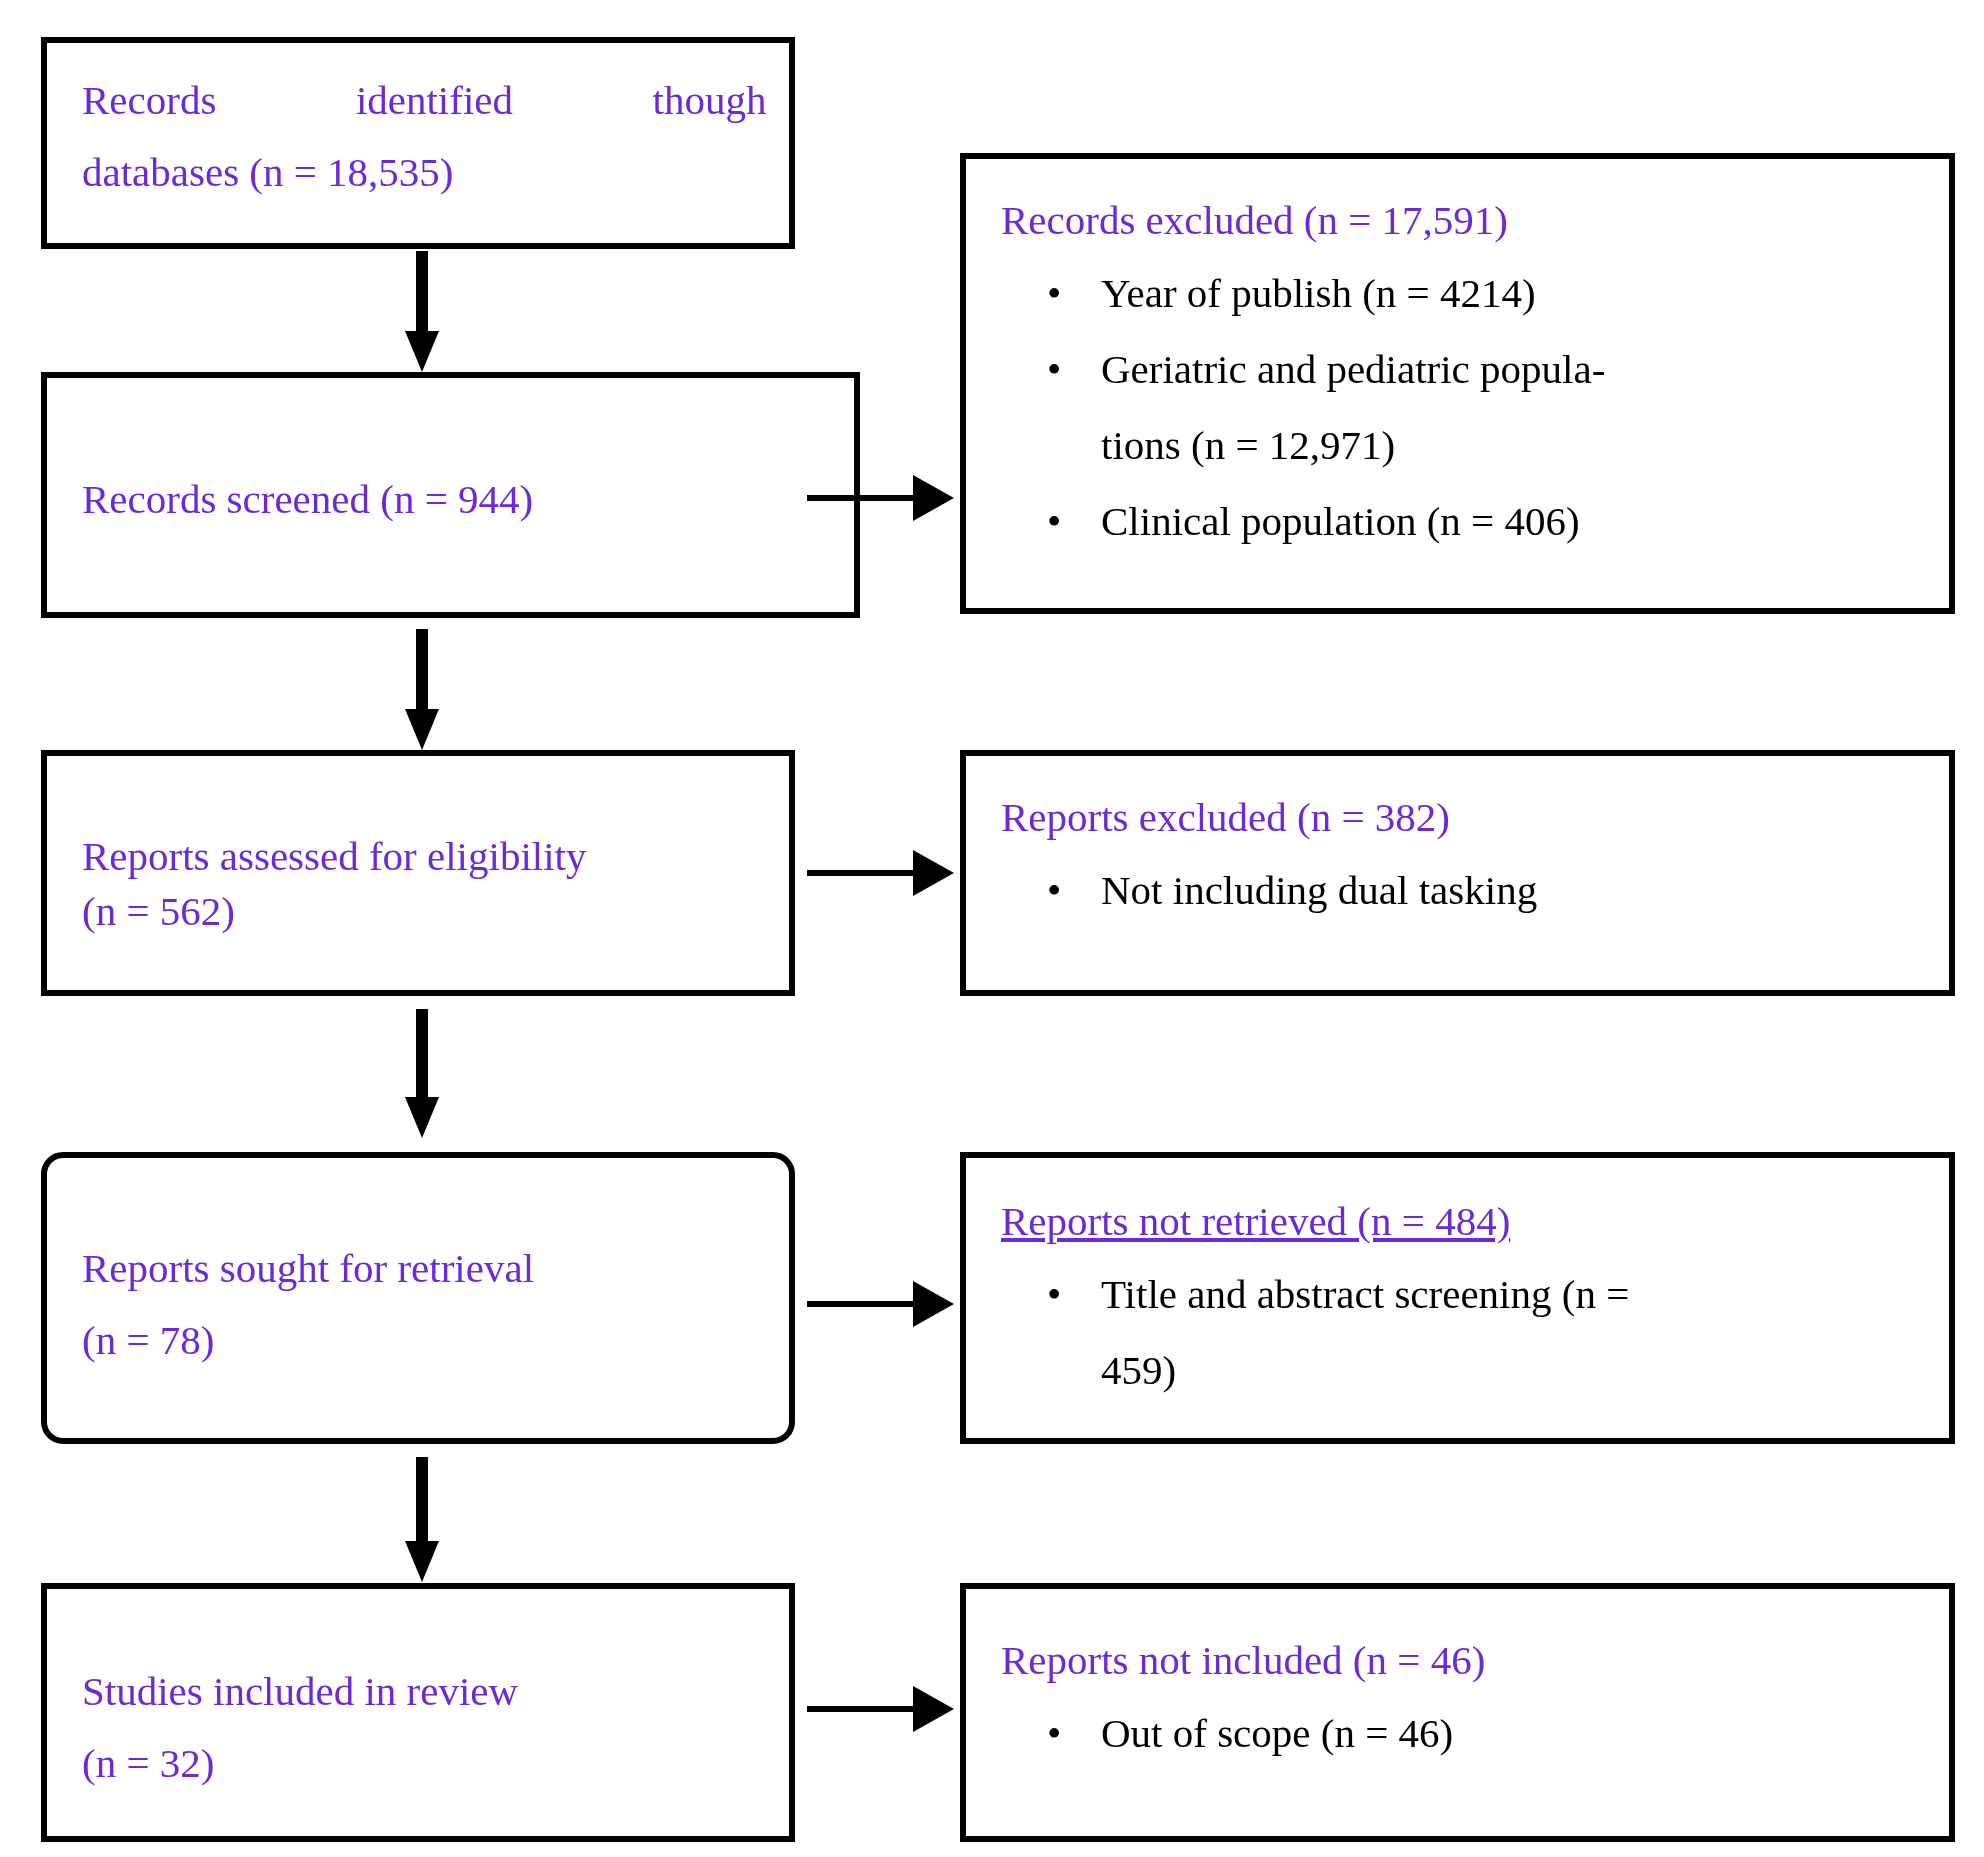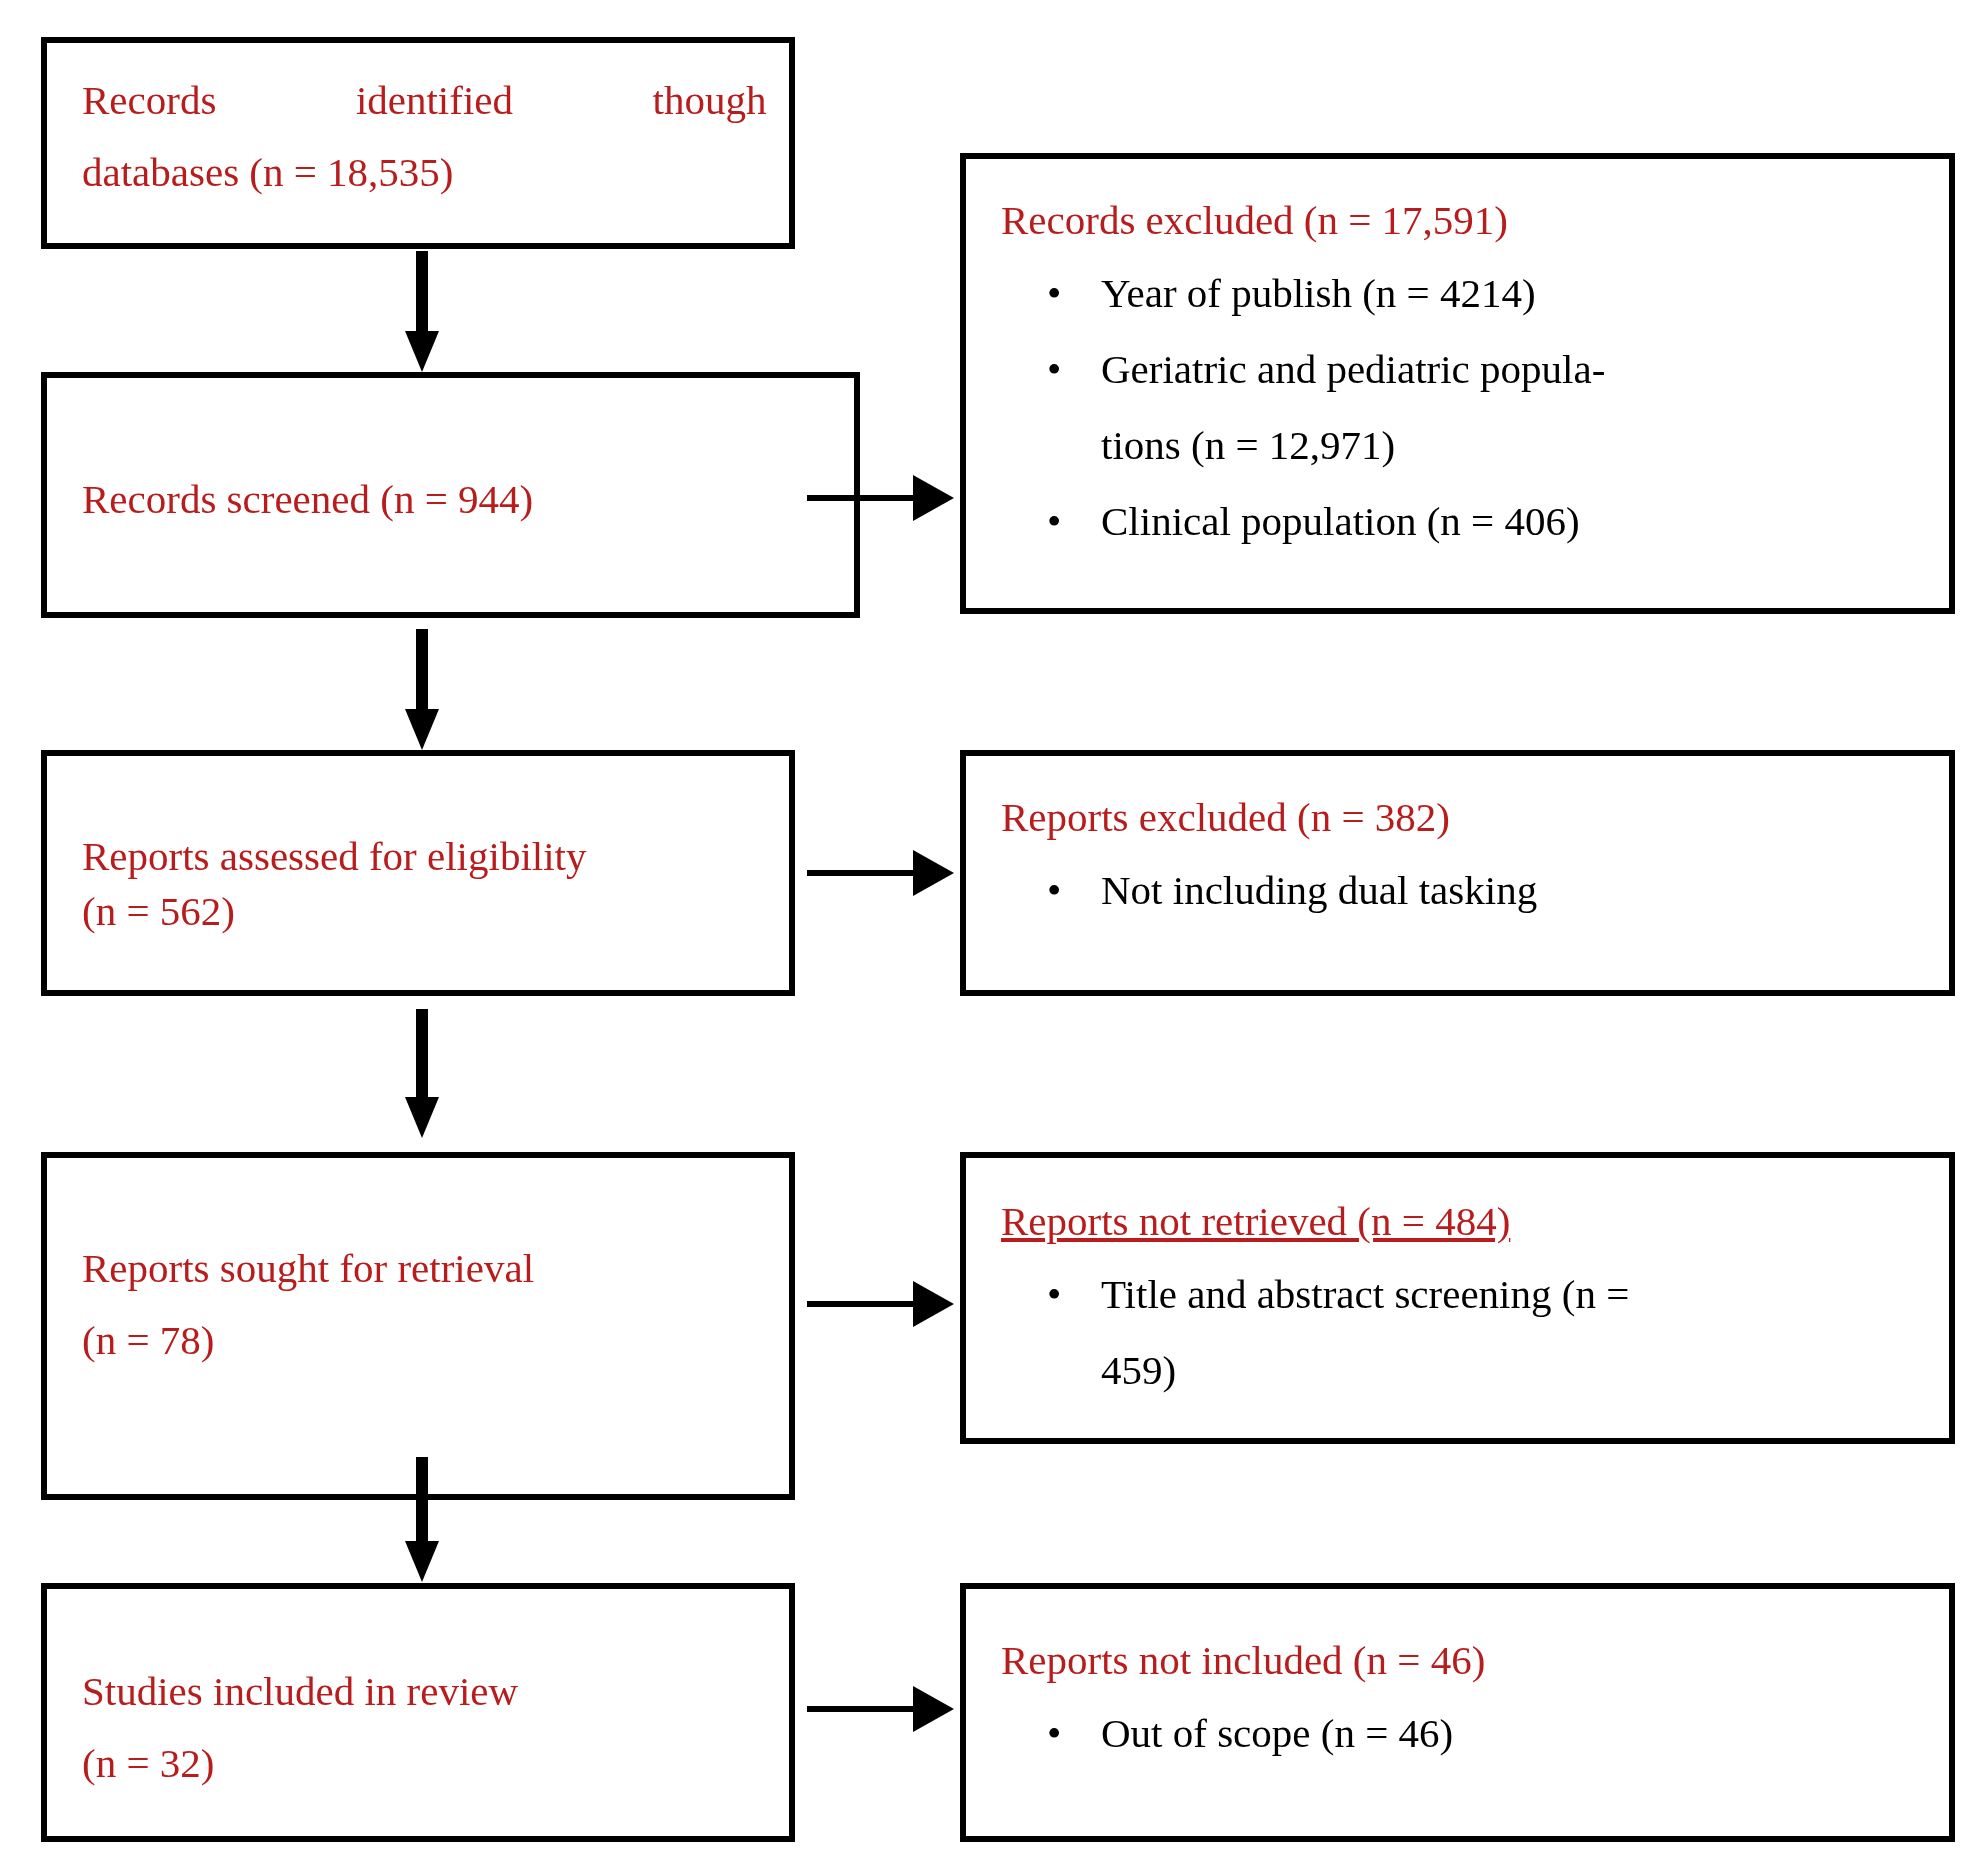--- a/index.html
+++ b/index.html
@@ -5,21 +5,21 @@
   html,body{margin:0;padding:0;background:#ffffff;}
   body{width:1985px;height:1857px;position:relative;overflow:hidden;
        font-family:"Liberation Serif","DejaVu Serif",serif;color:#000000;}
 
   .canvas{position:absolute;inset:0;}
 
   .box{position:absolute;box-sizing:border-box;background:#ffffff;
        border:6px solid #000000;}
 
   .box .txt{position:absolute;left:35px;right:22.6px;
-            font-size:41px;line-height:72px;color:#b91c1c;}
+            font-size:41px;line-height:72px;color:#6d28d9;}
 
   .just{text-align:justify;text-align-last:justify;}
   .just > span{display:inline;}
 
   
   ul.blist{list-style:none;margin:0;padding:0;}
   ul.blist li{position:relative;padding-left:100px;margin:0 0 4px 0;
               font-size:41px;line-height:72px;}
   ul.blist li .bul{position:absolute;left:46px;top:0;
                    font-size:41px;line-height:72px;}
@@ -113,21 +113,21 @@
   <div class="harrow" style="left:807px;top:850px;width:153px;height:46px;">
     <div class="shafth" style="width:112px;"></div>
     <div class="headh" style="left:106px;"></div>
   </div>
 
   <div class="varrow" style="left:402px;top:1009px;width:40px;height:133px;">
     <div class="shaft" style="height:88px;"></div>
     <div class="headv" style="top:88px;"></div>
   </div>
 
-  <div class="box" style="left:41px;top:1152px;width:754px;height:348px;">
+  <div class="box" style="left:41px;top:1152px;width:754px;height:292px;border-radius:22px;">
     <div class="txt" style="top:74px;">Reports sought for retrieval</div>
     <div class="txt" style="top:146px;">(n = 78)</div>
   </div>
 
   <div class="box" style="left:960px;top:1152px;width:995px;height:292px;">
     <div class="txt head" style="top:26.6px;text-decoration:underline;">Reports not retrieved (n = 484)</div>
     <ul class="blist" style="position:absolute;left:35px;right:17.3px;top:100px;">
       <li>
         <span class="bul">•</span>
         <span>Title and abstract screening (n =</span>

